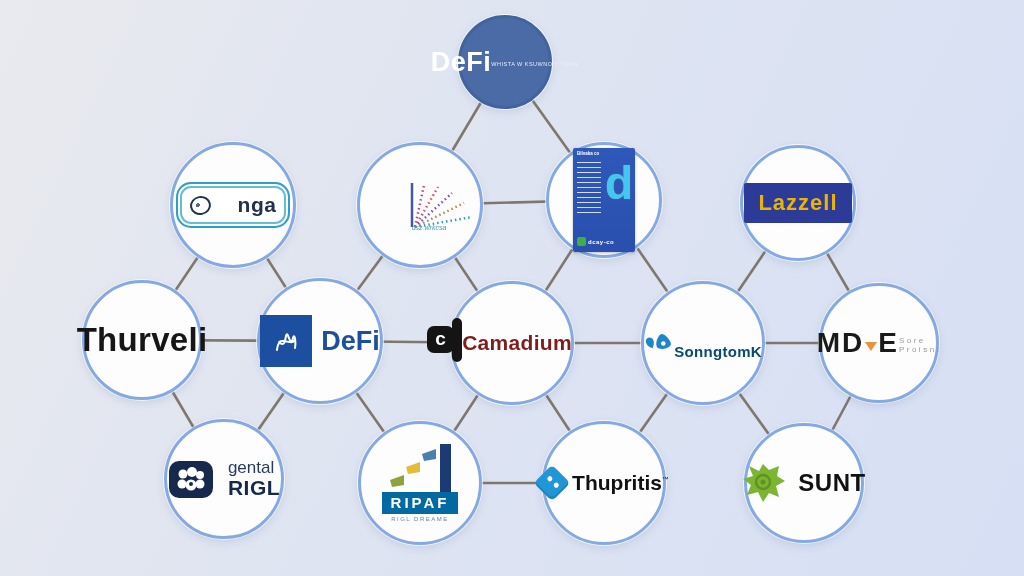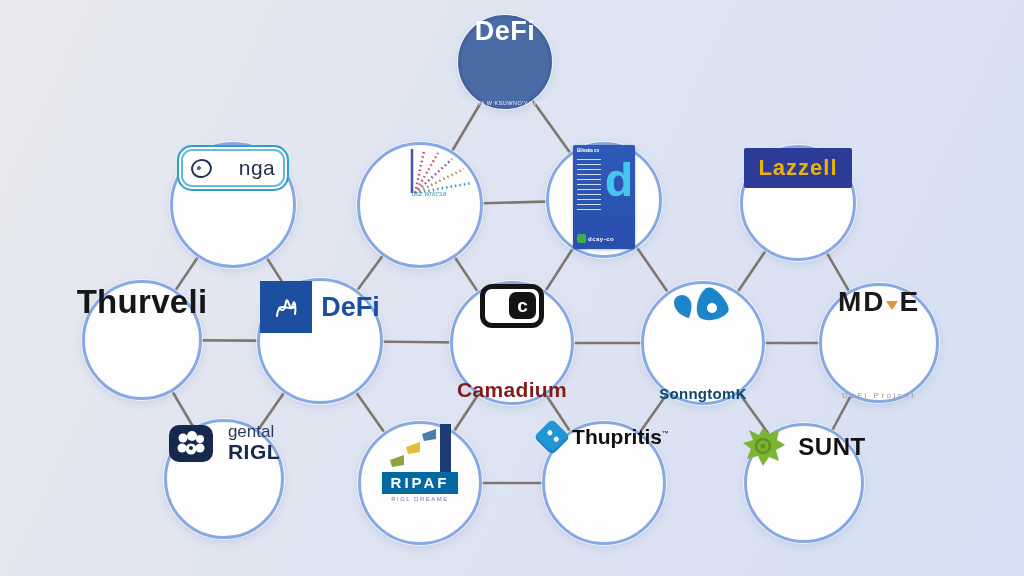--- a/index.html
+++ b/index.html
@@ -1,35 +1,35 @@
 <!DOCTYPE html>
 <html><head>
 <meta charset="utf-8">
 <style>
   html,body{margin:0;padding:0;}
   body{font-family:"Liberation Sans",sans-serif;}
   .stage{position:relative;width:1024px;height:576px;overflow:hidden;
          background:linear-gradient(115deg,#e9eaee 0%,#e0e5f1 35%,#d6dff4 100%);}
   #edges{position:absolute;inset:0;}
   .node{position:absolute;border-radius:50%;background:#fdfdfe;border:3px solid #86a9e3;
-        box-sizing:border-box;display:flex;flex-direction:column;align-items:center;justify-content:space-between;
+        box-sizing:border-box;display:flex;flex-direction:row;align-items:center;justify-content:center;
         box-shadow:0 0 0 1px rgba(255,255,255,.7),0 3px 8px rgba(110,130,175,.22);}
   .node.hub{background:#4a6ba6;border:3px solid #44639c;}
 
   
   .hub-title{color:#fff;font-size:27px;font-weight:bold;letter-spacing:.5px;line-height:1;}
   .hub-sub{color:#e8eefc;font-size:5.5px;letter-spacing:.5px;margin-top:3px;white-space:nowrap;}
 
   
   .onga-box{display:flex;align-items:center;gap:3px;border:2px solid #2e9fc6;border-radius:15px;
             padding:9px 12px;box-shadow:inset 0 0 0 2px #ffffff,inset 0 0 0 4px #66bcd8;background:#fff;}
   .globe-icon{width:17px;height:15px;border:2px solid #22324e;border-radius:50%;display:inline-block;
               transform:rotate(-10deg);background:
               radial-gradient(circle at 35% 45%,#5a6a84 0 2px,transparent 2px);}
-  .onga-text{font-size:21px;font-weight:400;color:#22324e;letter-spacing:.5px;margin-left:24px;}
+  .onga-text{font-size:21px;font-weight:700;color:#22324e;letter-spacing:.5px;margin-left:24px;}
 
   
   .dylers-logo{display:flex;flex-direction:column;align-items:center;}
   .dylers-fan{margin-bottom:-14px;margin-left:26px;}
   .dylers-text{font-size:30px;font-weight:600;color:#3d7f9e;line-height:1;}
   .dylers-sub{font-size:7px;color:#4a9ab0;font-style:italic;margin-top:1px;margin-left:18px;}
 
   
   .poster{position:relative;width:62px;height:104px;background:linear-gradient(#2e59b8,#2a4fae);
           border-radius:2px;box-shadow:0 1px 3px rgba(0,0,0,.25);}
@@ -203,21 +203,21 @@
     </svg>
     <div class="sonng-text">SonngtomK</div>
   </div>
 
   <div class="node" style="left: 819px; top: 283px; width: 120px; height: 120px;">
     <div class="mde-text">
       <span>MD</span>
       <span class="mde-triangle"></span>
       <span>E</span>
     </div>
-    <div class="mde-sub">DeFi Proisnt</div>
+    <div class="mde-sub">Sore Proisnt</div>
   </div>
 
   <div class="node" style="left: 164px; top: 419px; width: 120px; height: 120px;">
     <div class="bpii-row">
       <svg width="46" height="42" viewBox="0 0 46 42">
         <rect x="1" y="3" width="44" height="37" rx="10" fill="#16294d"></rect>
         <circle cx="15" cy="16" r="4.5" fill="#ffffff"></circle>
         <circle cx="24" cy="14" r="5" fill="#ffffff"></circle>
         <circle cx="32" cy="17" r="4" fill="#ffffff"></circle>
         <circle cx="14" cy="26" r="4.5" fill="#ffffff"></circle>

